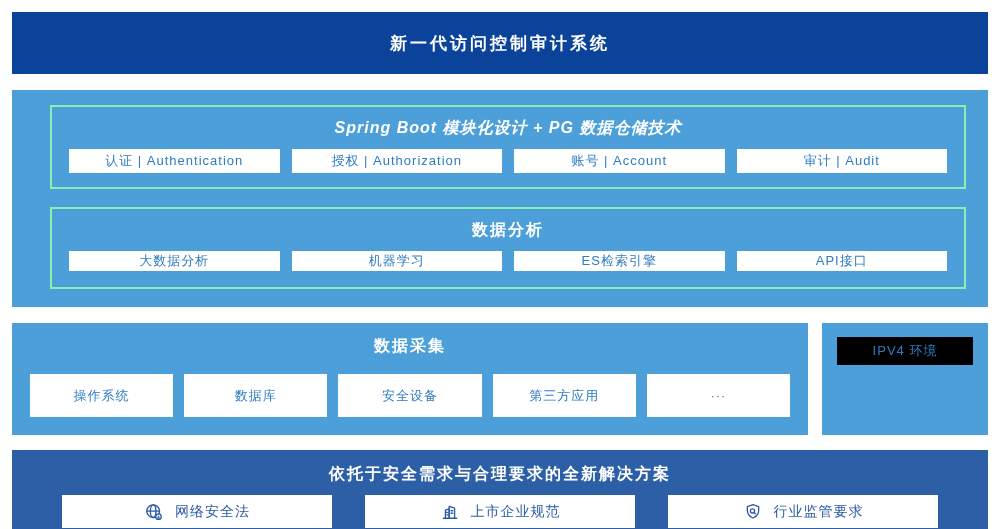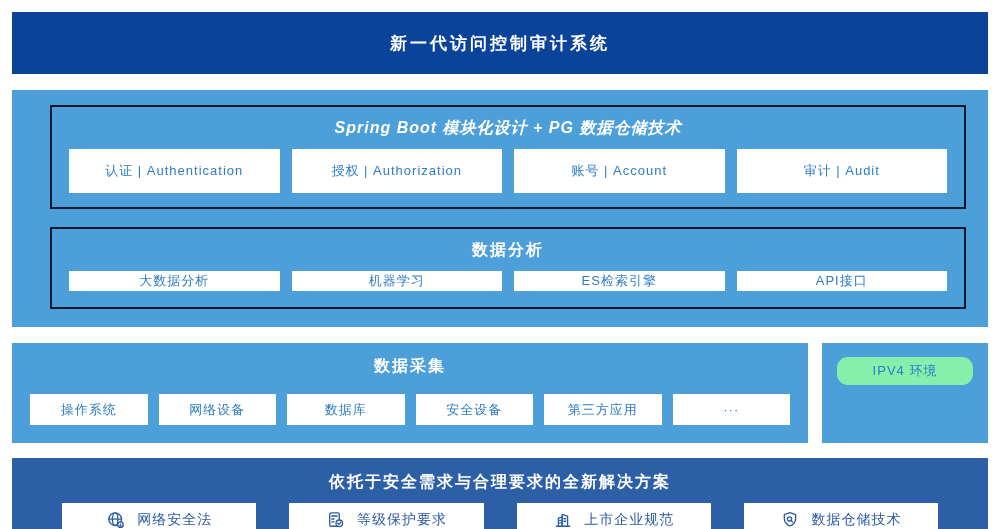--- a/index.html
+++ b/index.html
@@ -14,49 +14,49 @@
     height:62px;background:#0b439b;color:#ffffff;
     display:flex;align-items:center;justify-content:center;
     font-size:17px;font-weight:bold;letter-spacing:3px;
     margin-bottom:16px;
   }
   
   .platform{
     background:#4d9fd9;padding:15px 22px 18px;margin-bottom:16px;
   }
   .inner-box{
-    border:2px solid #0f172a;padding:7px 17px 14px;margin-left:16px;
+    border:2px solid #86efac;padding:7px 17px 14px;margin-left:16px;
   }
   .inner-box.second{margin-top:18px;padding-bottom:16px;}
   .inner-title{
     color:#ffffff;text-align:center;font-size:16px;font-weight:bold;
     letter-spacing:2px;line-height:24px;margin:2px 0 9px 0;
   }
   .inner-title.italic{font-style:italic;letter-spacing:1px;}
   .btn-row{display:flex;gap:12px;}
   .white-btn{
     flex:1;background:#ffffff;color:#2e7cc3;font-size:13px;
     display:flex;align-items:center;justify-content:center;
-    height:44px;letter-spacing:1px;white-space:nowrap;
+    height:24px;letter-spacing:1px;white-space:nowrap;
   }
   .btn-row.slim .white-btn{height:20px;}
   
   .mid-row{display:flex;gap:14px;margin-bottom:15px;}
   .collection{
     flex:1;background:#4d9fd9;padding:9px 18px 18px;
   }
   .collection .btn-row{gap:11px;margin-top:8px;}
-  .collection .white-btn{height:31px;}
+  .collection .white-btn{height:43px;}
   .env-box{
     width:166px;box-sizing:border-box;background:#4d9fd9;
     padding:14px 15px;display:flex;flex-direction:column;gap:7px;
   }
   .env-btn{
-    height:28px;background:#86efac;color:#2e7cc3;font-size:13px;
-    display:flex;align-items:center;justify-content:center;letter-spacing:1px;border-radius:11px;
+    height:28px;background:#000000;color:#2e7cc3;font-size:13px;
+    display:flex;align-items:center;justify-content:center;letter-spacing:1px;
   }
   
   .solution{
     background:#2d5fa7;padding:10px 50px 8px;
   }
   .solution-title{
     color:#ffffff;text-align:center;font-size:16px;font-weight:bold;
     letter-spacing:2px;line-height:23px;margin:2px 0 10px 0;
   }
   .sol-row{display:flex;gap:33px;}
@@ -94,21 +94,20 @@
         <div class="white-btn">API接口</div>
       </div>
     </div>
   </div>
 
   <div class="mid-row">
     <div class="collection">
       <div class="inner-title" style="margin-bottom:16px;">数据采集</div>
       <div class="btn-row">
         <div class="white-btn">操作系统</div>
-        <div class="white-btn">网络设备</div>
         <div class="white-btn">数据库</div>
         <div class="white-btn">安全设备</div>
         <div class="white-btn">第三方应用</div>
         <div class="white-btn">···</div>
       </div>
     </div>
 
     <div class="env-box">
       <div class="env-btn">IPV4 环境</div>
     </div>
@@ -125,33 +124,20 @@
             <ellipse cx="11" cy="11" rx="3.3" ry="7.6"></ellipse>
             <line x1="3.4" y1="11" x2="18.6" y2="11"></line>
             <circle cx="17.4" cy="17.6" r="3.3" fill="#ffffff"></circle>
             <circle cx="17.4" cy="17.2" r="1" fill="#2b5ba6" stroke="none"></circle>
             <path d="M16.6 19.2h1.6"></path>
           </svg>
         </span>
         <span>网络安全法</span>
       </div>
 
-      <div class="sol-btn">
-        <span>
-          <svg viewBox="0 0 24 24" width="20" height="20" stroke="#2b5ba6" fill="none" stroke-width="1.6" stroke-linecap="round" stroke-linejoin="round">
-            <rect x="4.5" y="3.5" width="11.5" height="16" rx="1.5"></rect>
-            <line x1="7" y1="7.2" x2="13.5" y2="7.2"></line>
-            <line x1="7" y1="10.8" x2="9.6" y2="10.8"></line>
-            <line x1="7" y1="14.2" x2="9.6" y2="14.2"></line>
-            <circle cx="15.9" cy="15.9" r="3.9" fill="#ffffff"></circle>
-            <path d="M14.2 15.9l1.3 1.3 2.2-2.4"></path>
-          </svg>
-        </span>
-        <span>等级保护要求</span>
-      </div>
 
       <div class="sol-btn">
         <span>
           <svg viewBox="0 0 24 24" width="20" height="20" stroke="#2b5ba6" fill="none" stroke-width="1.6" stroke-linecap="round" stroke-linejoin="round">
             <path d="M4 19.5h16"></path>
             <path d="M6.5 19.5V9.8l4.5-1.6v11.3"></path>
             <path d="M11 19.5V5.2l6.5 2.2v12.1"></path>
             <line x1="8" y1="12.5" x2="9.5" y2="12.5"></line>
             <line x1="8" y1="15.5" x2="9.5" y2="15.5"></line>
             <line x1="13.3" y1="10.5" x2="15.2" y2="10.5"></line>
@@ -162,19 +148,19 @@
       </div>
 
       <div class="sol-btn">
         <span>
           <svg viewBox="0 0 24 24" width="20" height="20" stroke="#2b5ba6" fill="none" stroke-width="1.6" stroke-linecap="round" stroke-linejoin="round">
             <path d="M12 3.2l6.8 2.3v4.8c0 4.4-2.9 7.4-6.8 8.9-3.9-1.5-6.8-4.5-6.8-8.9V5.5L12 3.2z"></path>
             <circle cx="11.4" cy="10.7" r="2.5"></circle>
             <line x1="13.3" y1="12.6" x2="15" y2="14.3"></line>
           </svg>
         </span>
-        <span>数据仓储技术</span>
+        <span>行业监管要求</span>
       </div>
 
     </div>
   </div>
 
 </div>
 
 </body></html>

